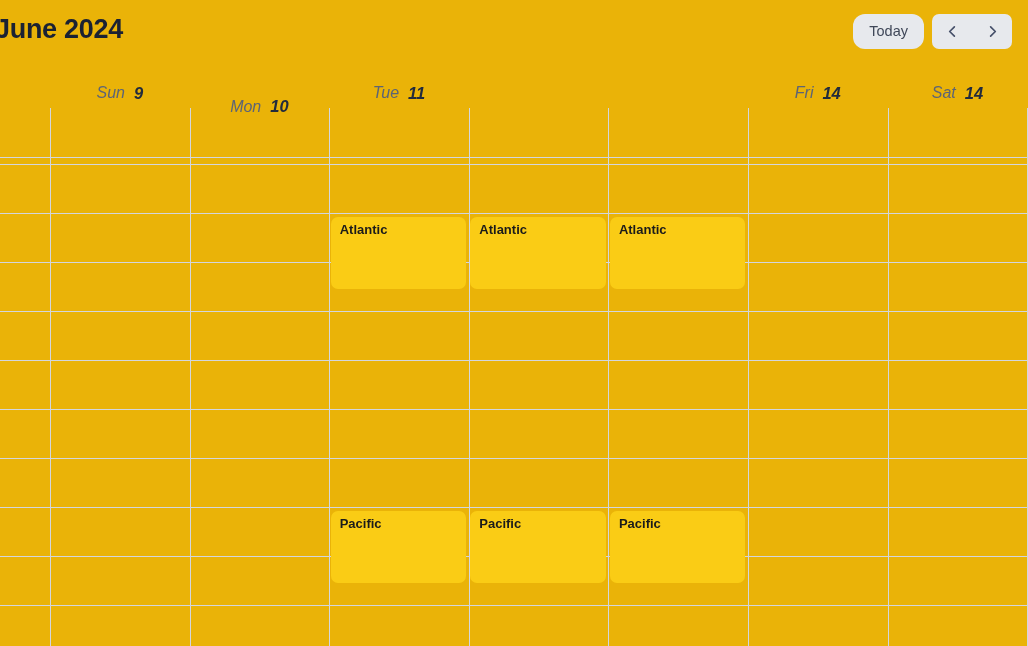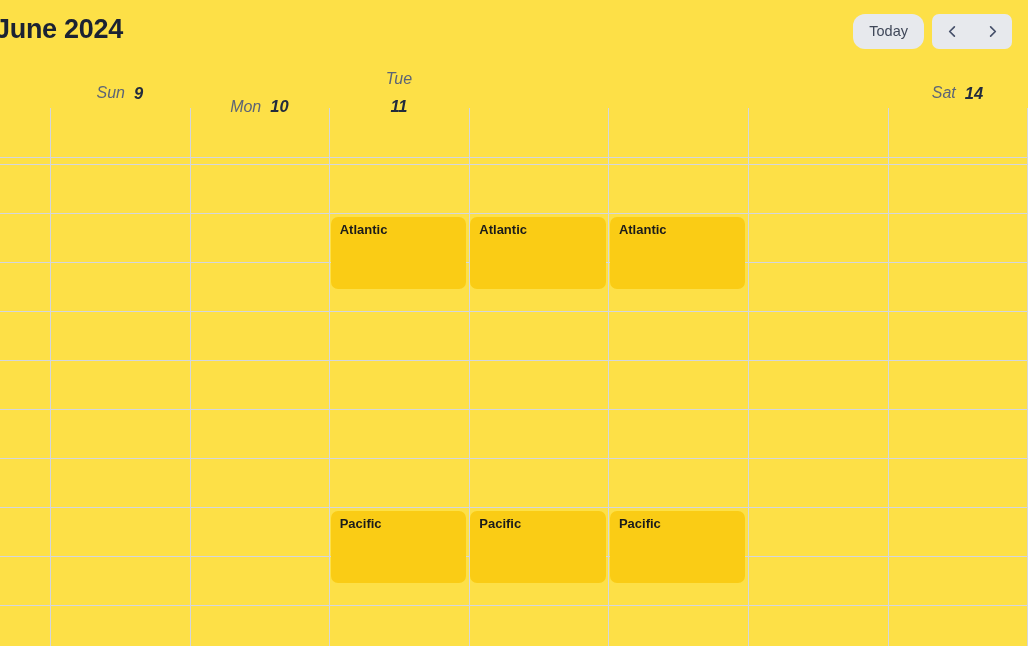--- a/index.html
+++ b/index.html
@@ -10,21 +10,21 @@
     overflow: hidden;
     background: #ffffff;
     font-family: "Liberation Sans", sans-serif;
     -webkit-font-smoothing: antialiased;
   }
 
   #app {
     position: relative;
     width: 1028px;
     height: 646px;
-    background: #fde047;
+    background: #eab308;
     overflow: hidden;
   }
 
   
   .toolbar {
     position: absolute;
     left: 0; top: 0;
     width: 1028px; height: 62px;
   }
 
@@ -199,23 +199,27 @@
 
   <div class="dayheader-row" id="dayheader-row">
       <div class="day-col-head" style="left: 50px; width: 139.6px;">
         <span class="dow">Sun</span>
         <span class="dnum">9</span>
       </div>
       <div class="day-col-head" style="left: 189.6px; width: 139.6px; align-items: flex-end;">
         <span class="dow">Mon</span>
         <span class="dnum">10</span>
       </div>
-      <div class="day-col-head" style="left: 329.2px; width: 139.6px; flex-direction: column;">
+      <div class="day-col-head" style="left: 329.2px; width: 139.6px;">
         <span class="dow">Tue</span>
         <span class="dnum">11</span>
+      </div>
+      <div class="day-col-head" style="left: 748px; width: 139.6px;">
+        <span class="dow">Fri</span>
+        <span class="dnum">14</span>
       </div>
       <div class="day-col-head" style="left: 887.6px; width: 139.6px;">
         <span class="dow">Sat</span>
         <span class="dnum">14</span>
       </div>
     </div>
 
   <div class="grid-body">
     <div class="grid-inner" id="grid-inner">
         <div class="hline" style="top: 49px;"></div>

